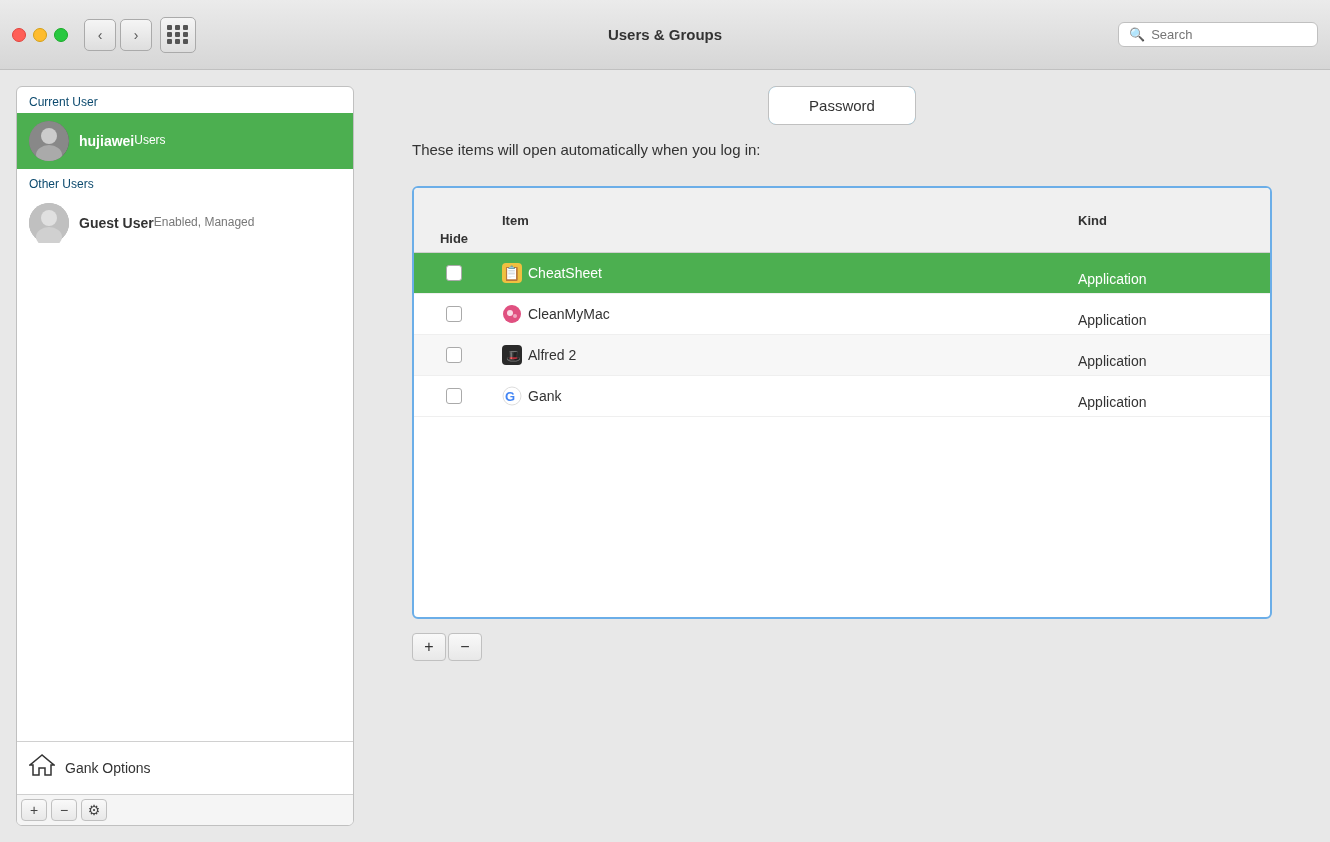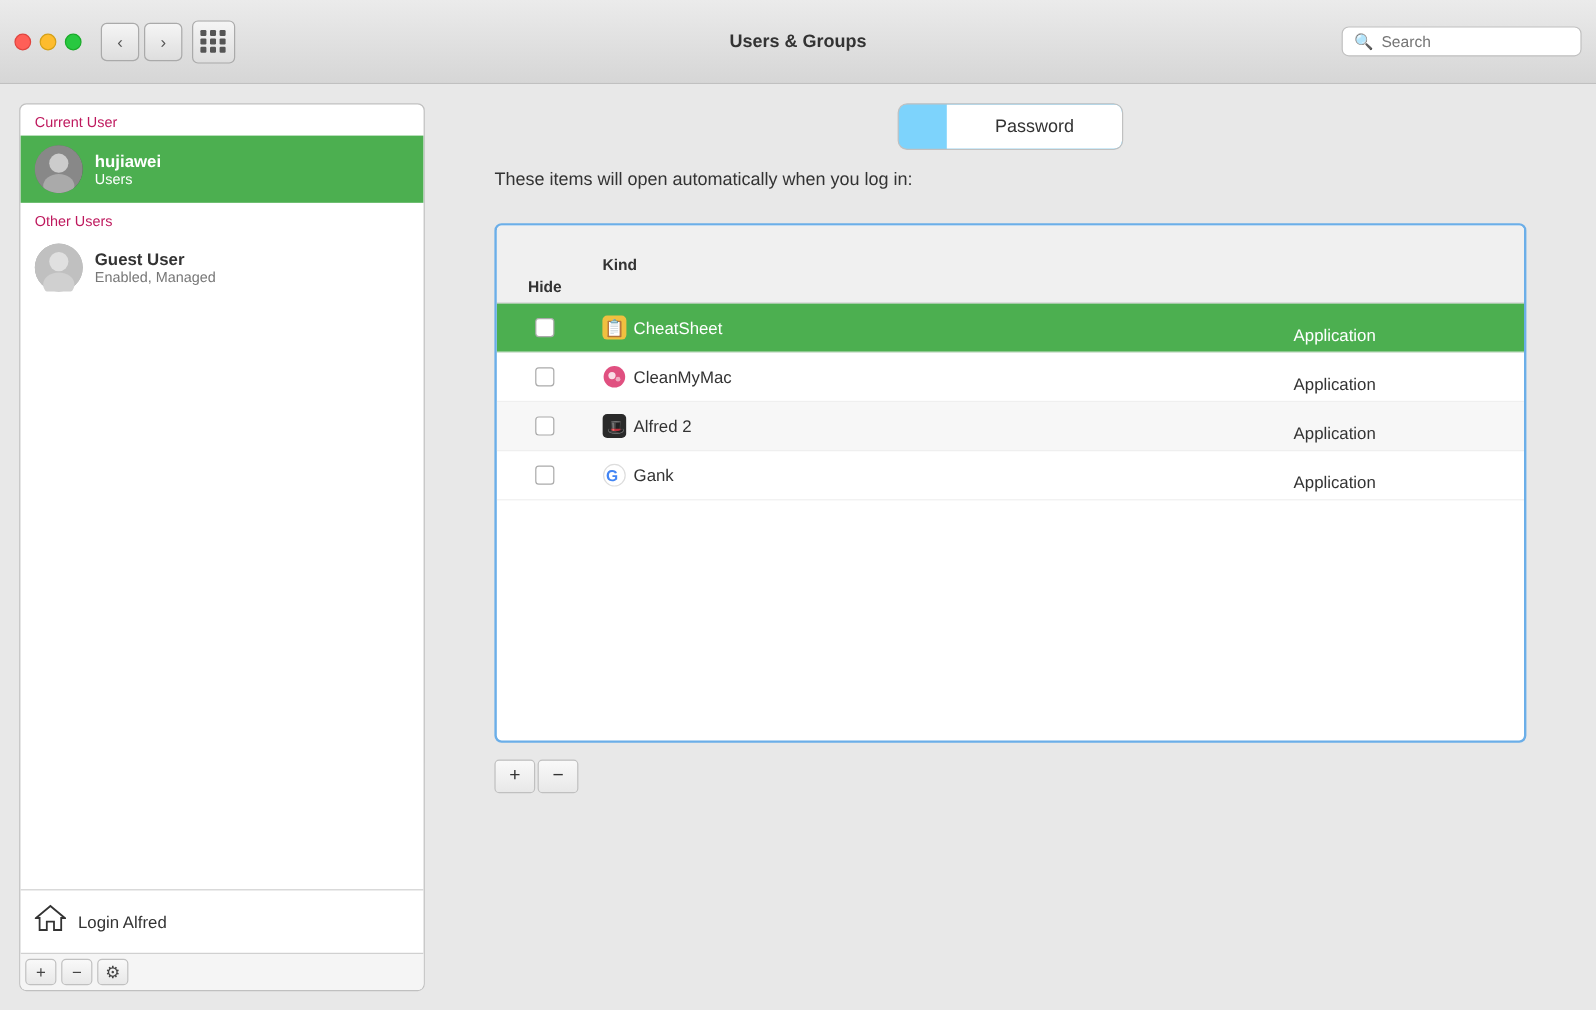--- a/index.html
+++ b/index.html
@@ -131,21 +131,21 @@
       flex-direction: column;
       background: white;
       border: 1px solid #c0c0c0;
       border-radius: 6px;
       overflow: hidden;
     }
 
     .sidebar-section-label {
       padding: 8px 12px 4px;
       font-size: 12px;
-      color: #be185d;
+      color: #0c4a6e;
       font-weight: 500;
     }
 
     .user-item {
       display: flex;
       align-items: center;
       padding: 8px 12px;
       gap: 10px;
       cursor: pointer;
     }
@@ -171,21 +171,21 @@
       border-radius: 50%;
       background: linear-gradient(135deg, #888 0%, #555 100%);
       display: flex;
       align-items: center;
       justify-content: center;
       font-size: 18px;
       color: white;
       overflow: hidden;
     }
 
-    .user-info { display: flex; flex-direction: column; }
+    .user-info { display: flex; }
     .user-name { font-size: 14px; font-weight: 600; color: #333; }
     .user-role { font-size: 12px; color: #777; }
 
     .sidebar-spacer { flex: 1; }
 
     .login-options-item {
       display: flex;
       align-items: center;
       padding: 10px 12px;
       gap: 10px;
@@ -234,21 +234,20 @@
 
     
     .tab-bar {
       display: flex;
       gap: 0;
       margin-bottom: 16px;
       border: 1px solid #c0c0c0;
       border-radius: 8px;
       overflow: hidden;
       background: #7dd3fc;
-      padding-left: 40px;
     }
     .tab {
       padding: 10px 40px;
       font-size: 15px;
       font-weight: 500;
       cursor: pointer;
       color: #333;
       border: none;
       background: transparent;
     }
@@ -451,21 +450,21 @@
     </div>
 
     <div class="sidebar-spacer"></div>
 
     <div class="login-options-item">
       <span class="house-icon">
         <svg width="26" height="26" viewBox="0 0 26 26" fill="none" xmlns="http://www.w3.org/2000/svg">
           <polygon points="13,3 1,13 4,13 4,23 10,23 10,16 16,16 16,23 22,23 22,13 25,13" stroke="#333" stroke-width="1.5" fill="none"></polygon>
         </svg>
       </span>
-      <span class="login-options-label">Login Alfred</span>
+      <span class="login-options-label">Gank Options</span>
     </div>
 
     <div class="sidebar-toolbar">
       <button class="toolbar-btn">+</button>
       <button class="toolbar-btn">−</button>
       <button class="toolbar-btn">⚙</button>
     </div>
   </div>
 
   <div class="right-panel">
@@ -474,20 +473,21 @@
       <button class="tab">Password</button>
     </div>
 
     <div class="login-items-content">
       <div class="description-text">These items will open automatically when you log in:</div>
 
       <div class="items-table-container">
 
         <div class="table-header">
           <div class="col-hide">Hide</div>
+          <div class="col-item">Item</div>
           <div class="col-kind">Kind</div>
         </div>
 
         <div class="table-row selected">
           <div class="hide-cell">
             <div class="checkbox checked">
             </div>
           </div>
           <div class="item-cell">
             <div class="app-icon icon-cheatsheet">📋</div>

